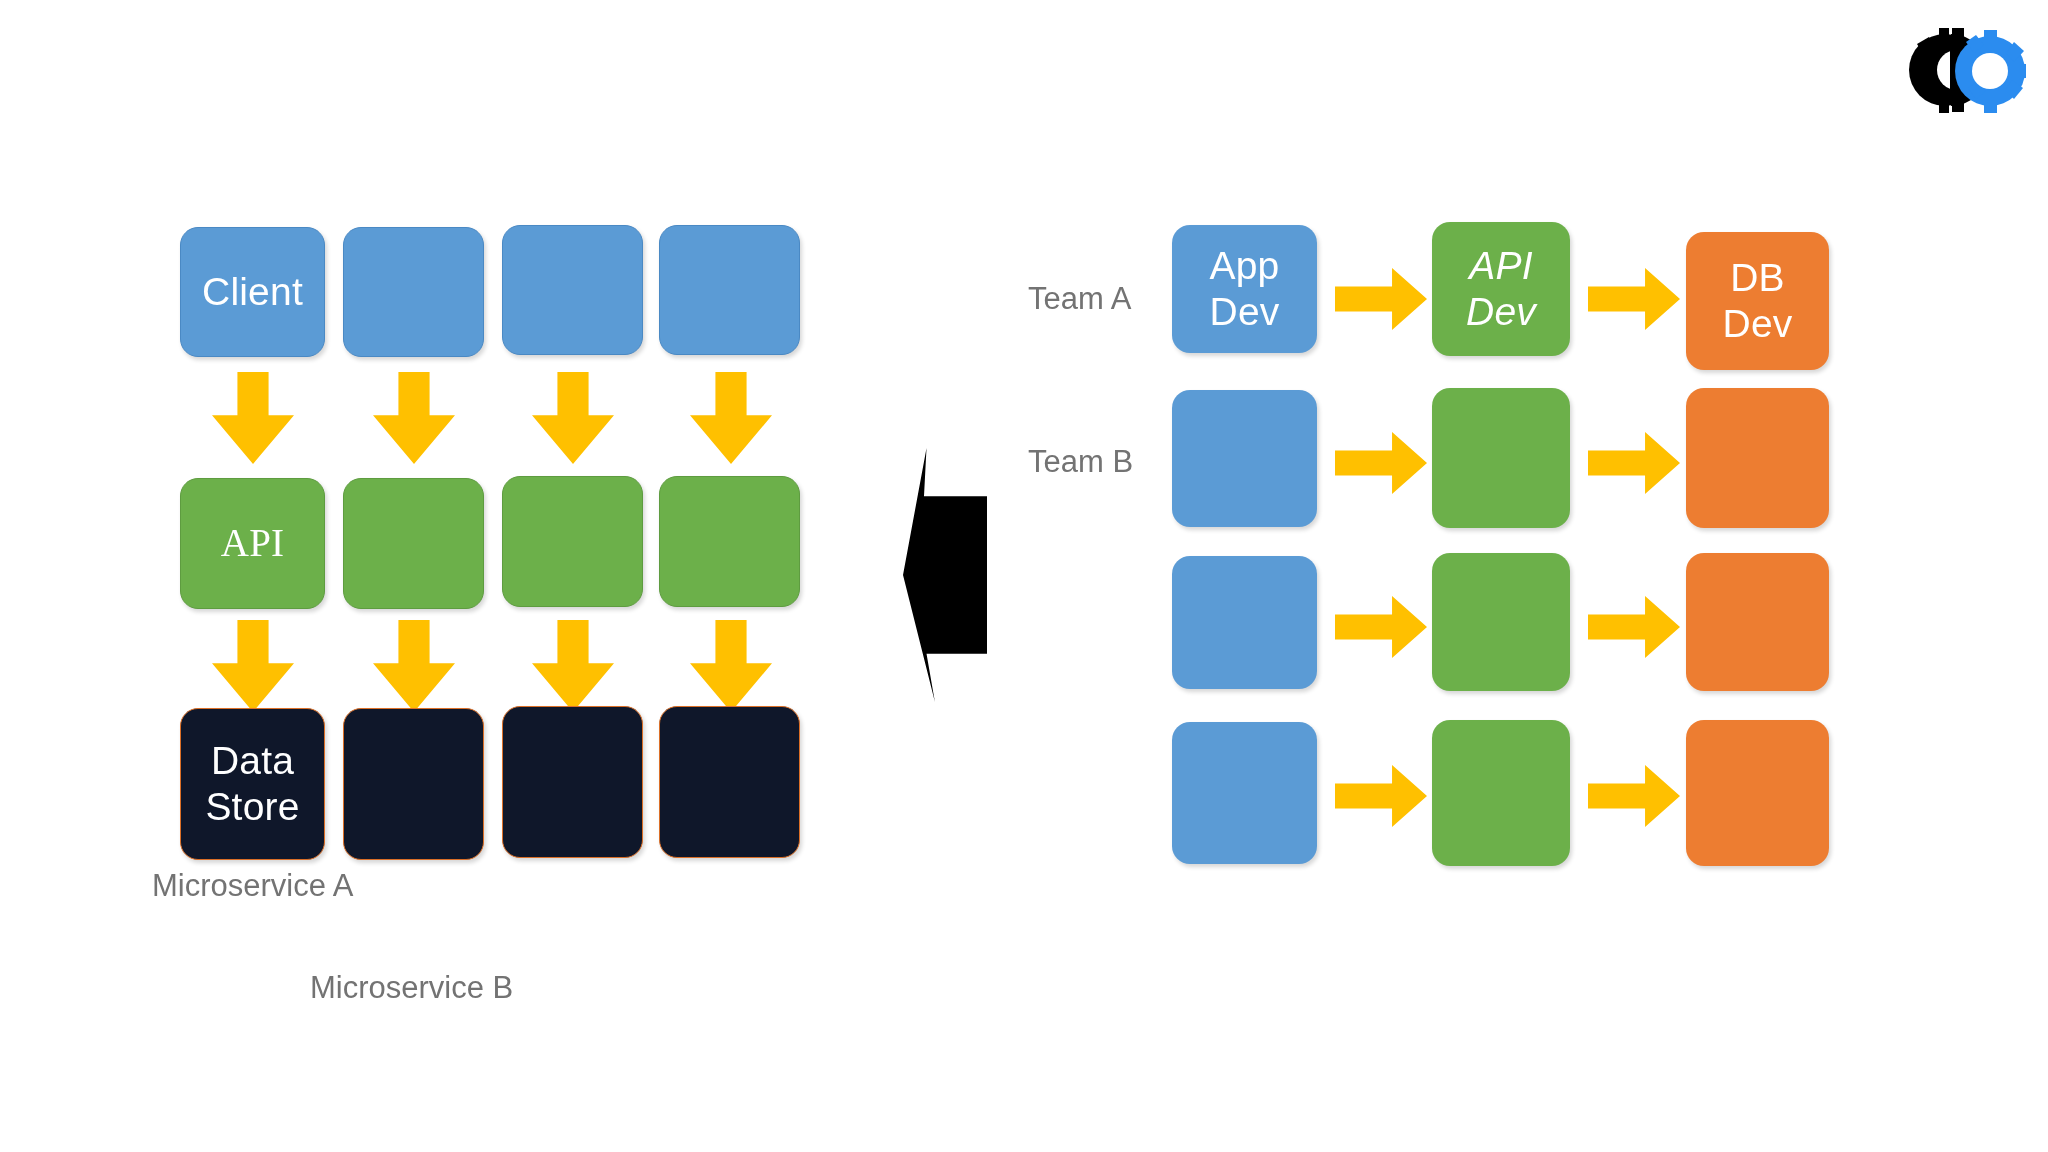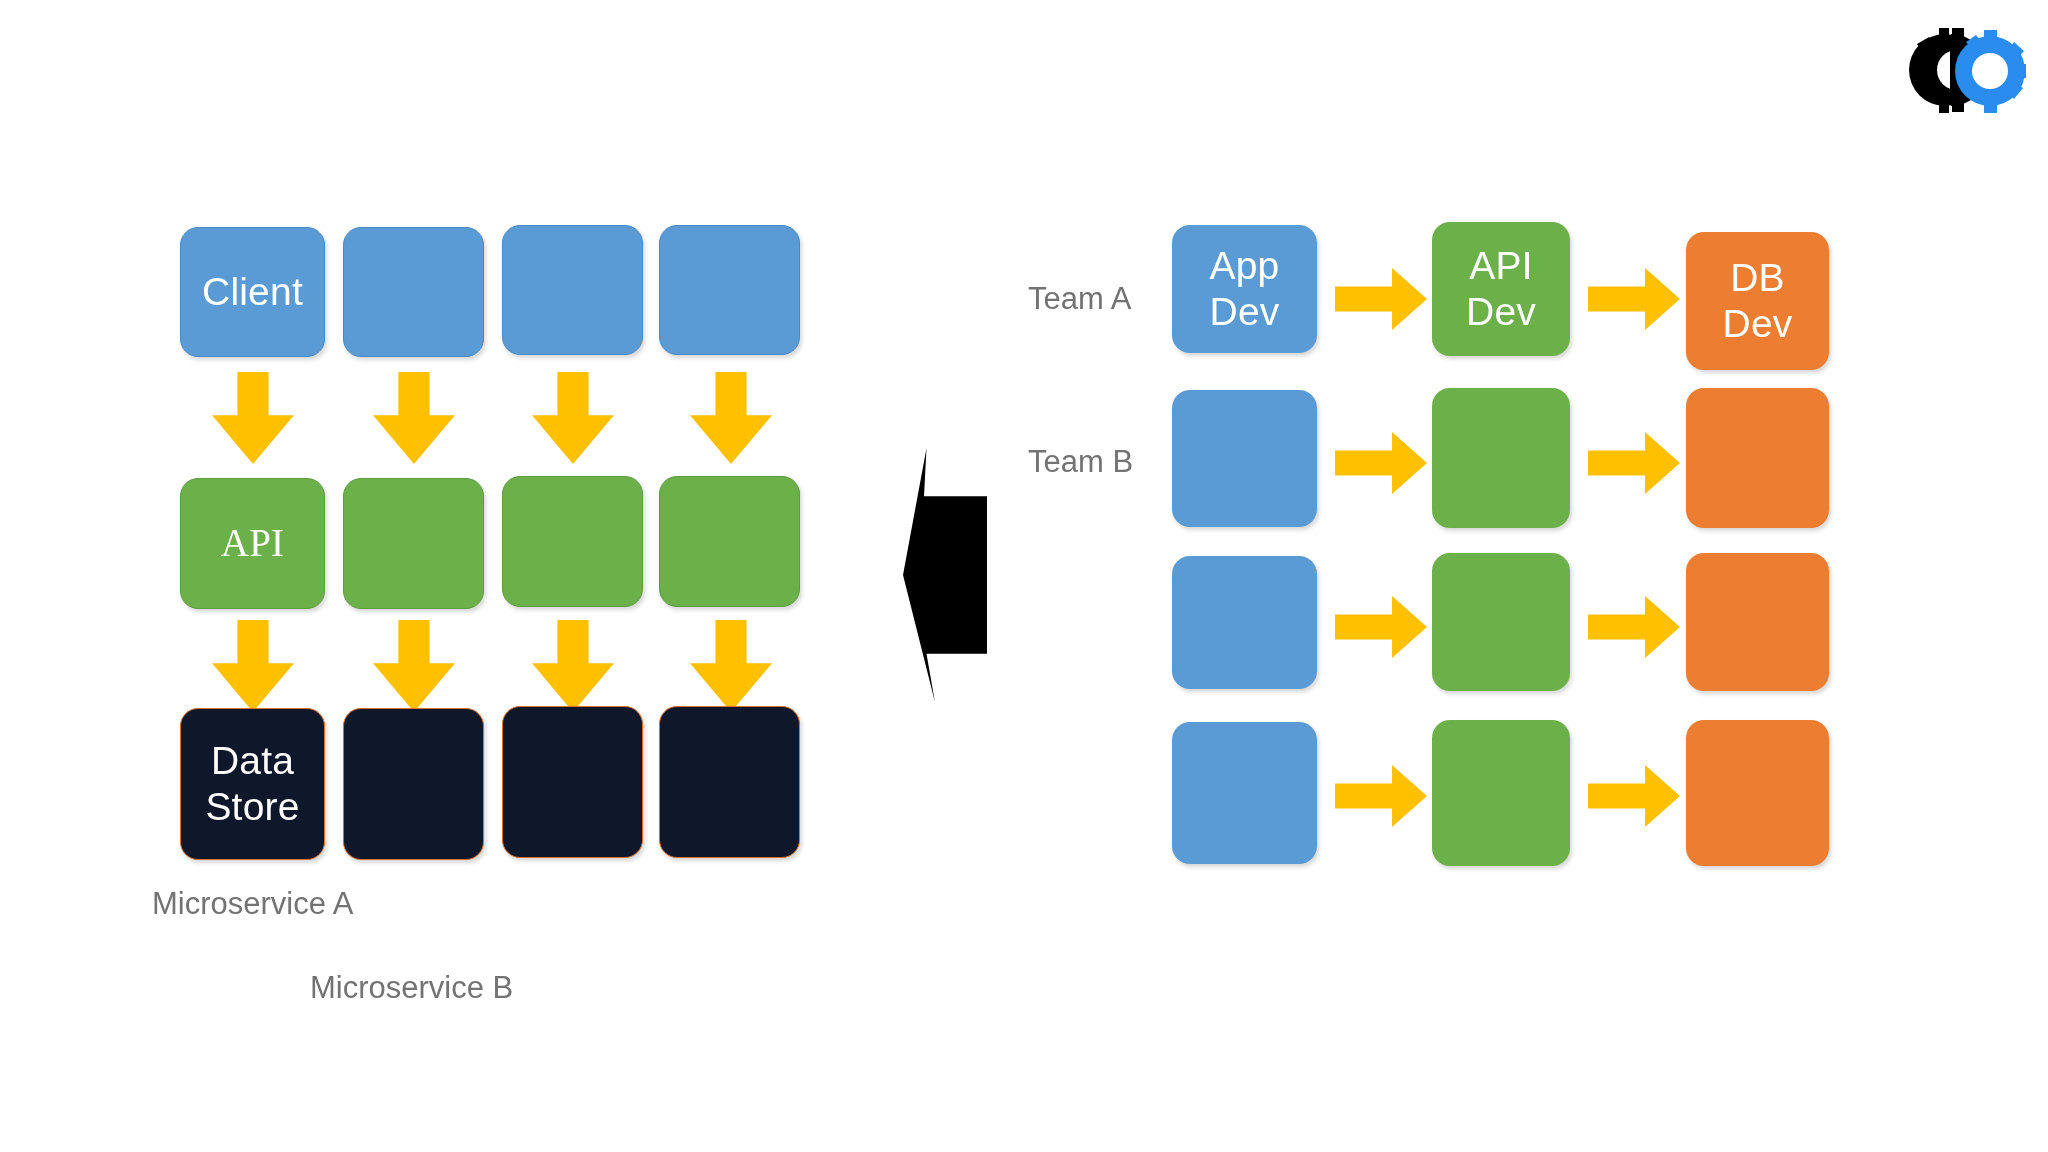--- a/index.html
+++ b/index.html
@@ -169,36 +169,36 @@
     <div class="node orange" style="left:343px; top:708px; width:141px; height:152px;">
       <span class="node-label"></span>
     </div>
     <div class="node orange" style="left:502px; top:706px; width:141px; height:152px;">
       <span class="node-label"></span>
     </div>
     <div class="node orange" style="left:659px; top:706px; width:141px; height:152px;">
       <span class="node-label"></span>
     </div>
 
-    <div class="caption" style="left:152px; top:888px;">Microservice A</div>
+    <div class="caption" style="left:152px; top:870px;">Microservice A</div>
     <div class="caption" style="left:310px; top:972px;">Microservice B</div>
   </div>
 
   <div class="arrow-black" style="left:903px; top:448px; width:84px; height:254px;"></div>
 
   <div class="rgrid">
 
     <div class="caption" style="left:1028px; top:283px;">Team A</div>
     <div class="caption" style="left:1028px; top:446px;text-align:center;">Team B</div>
 
     <div class="node blue" style="left:1172px; top:225px; width:145px; height:128px;">
       <span class="node-label">App Dev</span>
     </div>
     <div class="arrow-right" style="left:1335px; top:268px; width:92px; height:62px;"></div>
-    <div class="node green" style="left:1432px; top:222px; width:138px; height:134px;">
+    <div class="node green" style="left:1432px; top:222px; width:138px; height:134px;font-style:italic;">
       <span class="node-label">API Dev</span>
     </div>
     <div class="arrow-right" style="left:1588px; top:268px; width:92px; height:62px;"></div>
     <div class="node orange" style="left:1686px; top:232px; width:143px; height:138px;">
       <span class="node-label">DB Dev</span>
     </div>
 
     <div class="node blue" style="left:1172px; top:390px; width:145px; height:137px;">
       <span class="node-label"></span>
     </div>

